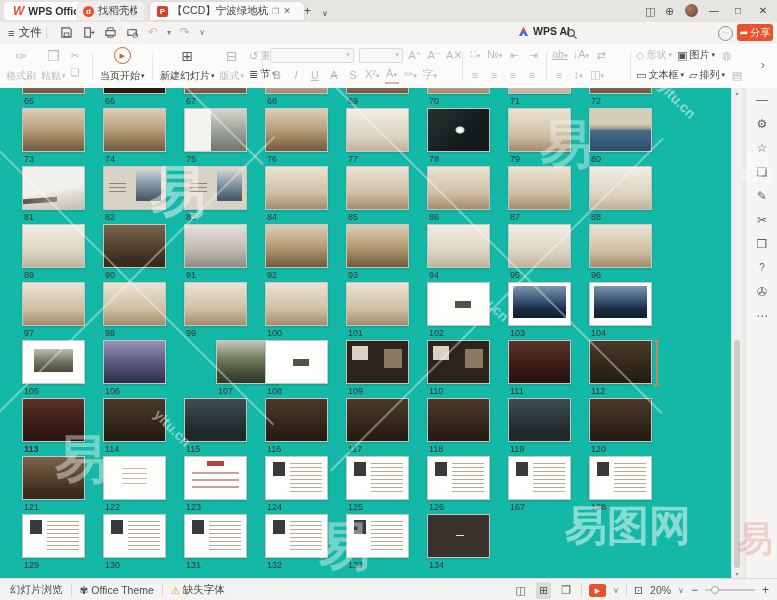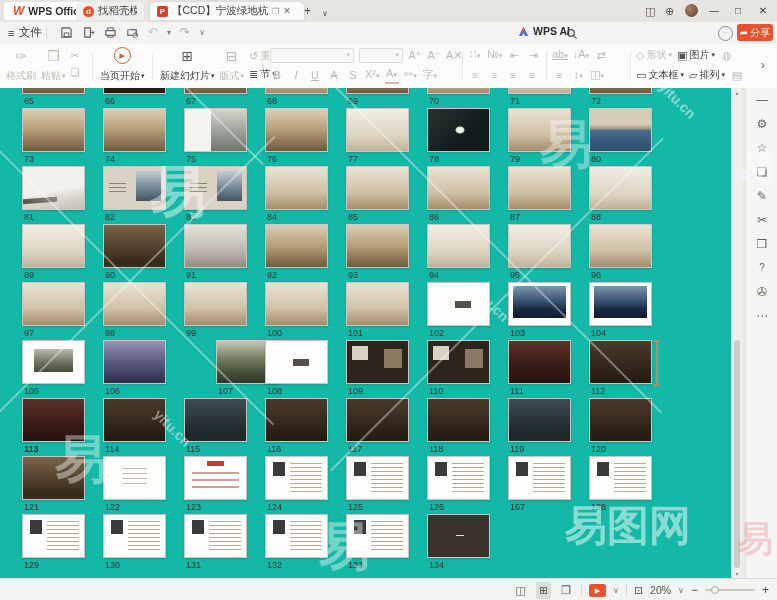--- a/index.html
+++ b/index.html
@@ -689,20 +689,33 @@
         <div class="sbi">✎</div>
         <div class="sbi">✂</div>
         <div class="sbi">❒</div>
         <div class="sbi qm">?</div>
         <div class="sbi">✇</div>
         <div class="sbi">⋯</div>
       </div>
   </div>
 
   <div class="statusbar">
+    <div class="sbleft">
+      <span>幻灯片浏览</span>
+      <span class="vdiv"></span>
+      <span>
+        <span>✾</span>
+        <span>Office Theme</span>
+      </span>
+      <span class="vdiv"></span>
+      <span class="warn">
+        <span class="warnico">⚠</span>
+        <span>缺失字体</span>
+      </span>
+    </div>
     <div class="sbright">
       <span class="vico">◫</span>
       <span class="vico on">⊞</span>
       <span class="vico">❒</span>
       <span class="vdiv"></span>
       <span class="playbtn">▶</span>
       <span class="caret">∨</span>
       <span class="vdiv"></span>
       <span>⊡</span>
       <span style="font-size:10.5px">20%</span>

